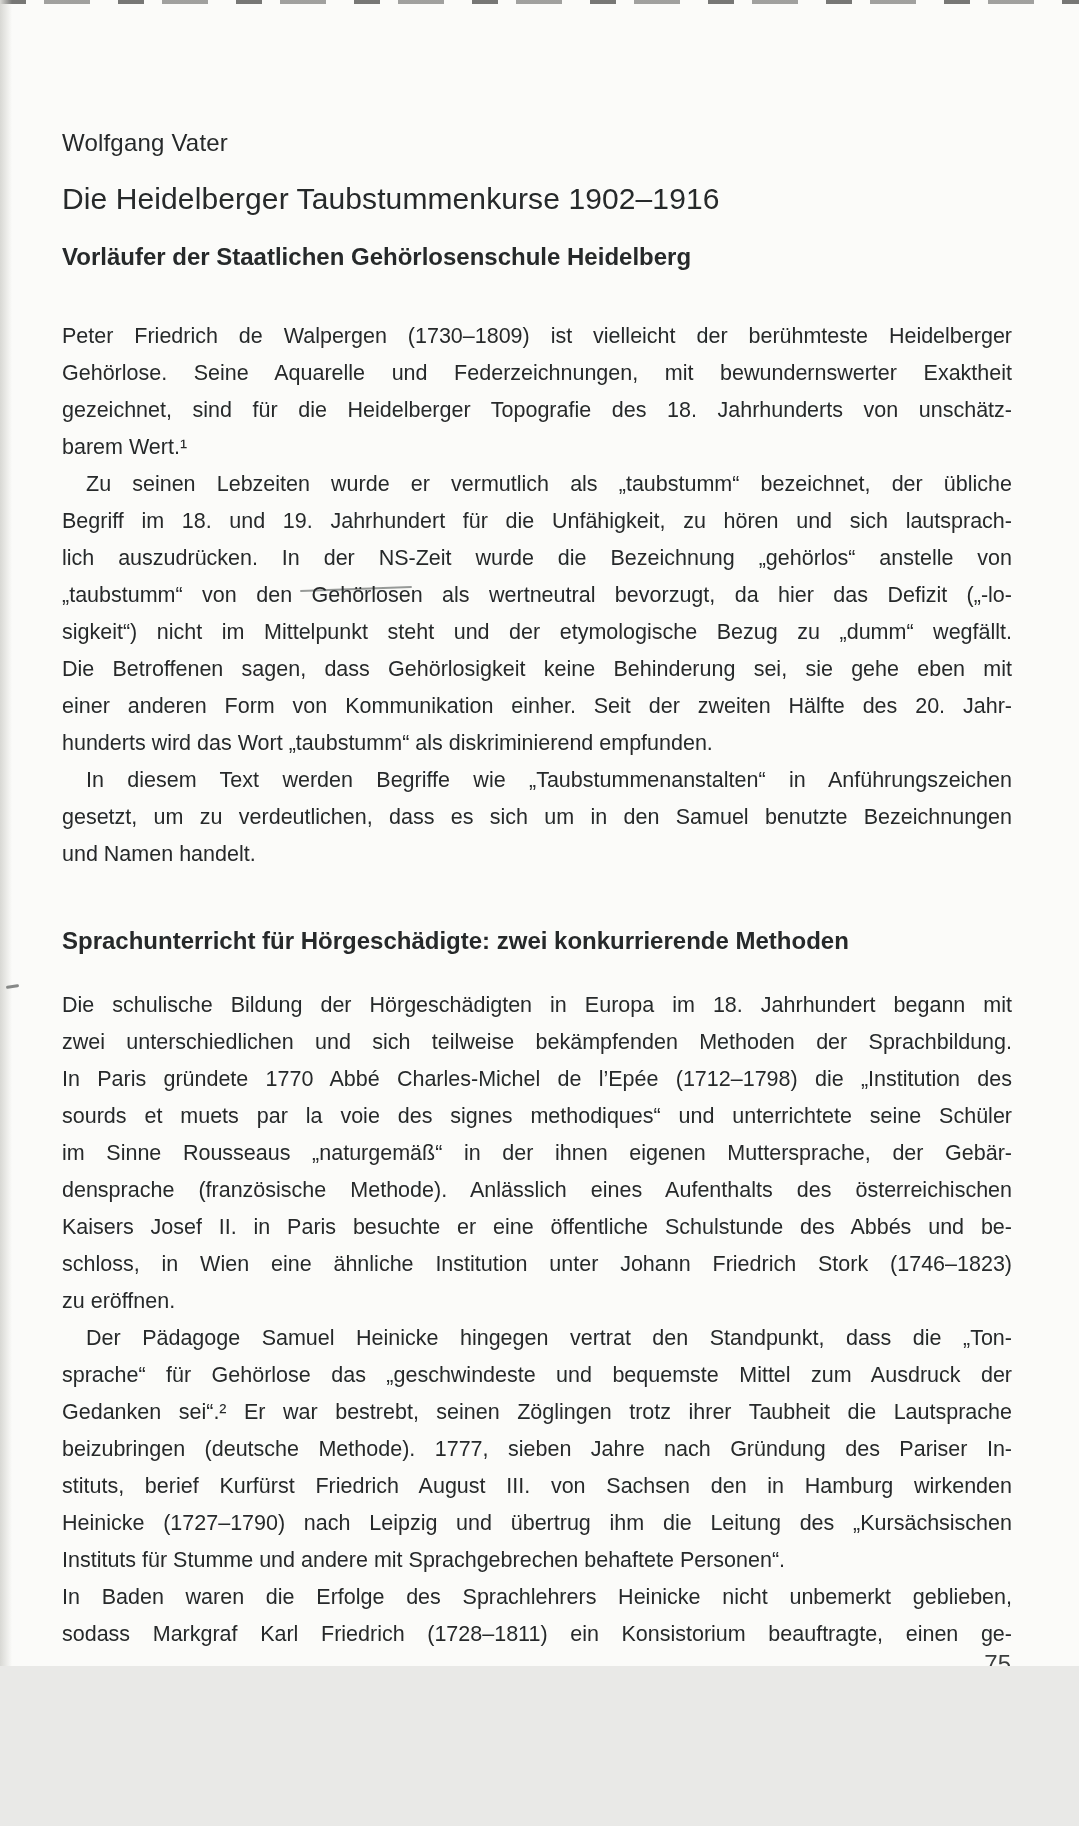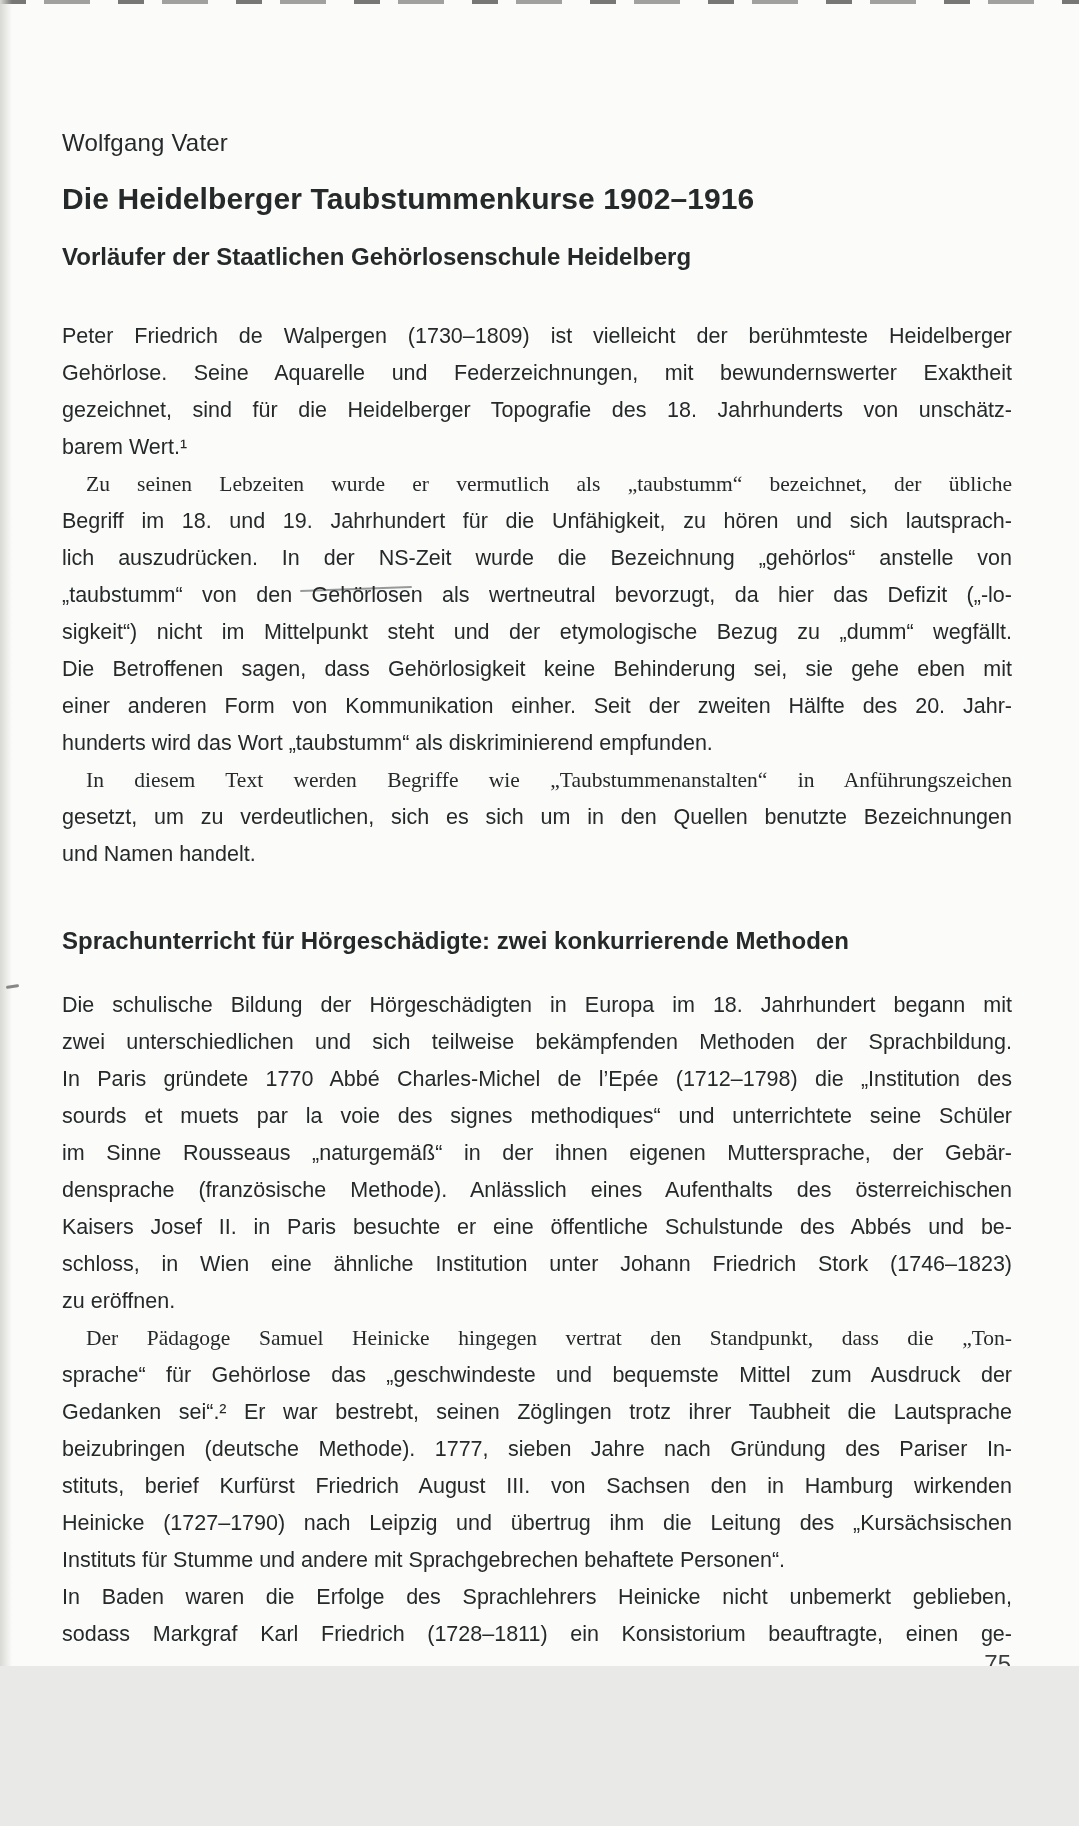--- a/index.html
+++ b/index.html
@@ -43,41 +43,41 @@
     position:absolute;
     left:62px;top:0;
     width:950px;
     padding-top:128px;
   }
   .author{
     font-size:24px;line-height:30px;font-weight:400;
     margin:0 0 22px 0;letter-spacing:.2px;
   }
   .title{
-    font-size:30px;line-height:38px;font-weight:700;
+    font-size:30px;line-height:38px;font-weight:400;
     margin:0 0 24px 0;letter-spacing:.1px;
   }
   .subtitle{
     font-size:24px;line-height:30px;font-weight:700;
     margin:0 0 46px 0;
   }
   .section-heading{
     font-size:24px;line-height:32px;font-weight:700;
     margin:52px 0 30px 0;
   }
   .para{margin:0;}
   .line{
     font-size:21.5px;
     line-height:37px;
     white-space:nowrap;
     text-align:justify;
     text-align-last:justify;
   }
   .line.last{text-align-last:left;}
-  .line.indent{padding-left:24px;font-family:Liberation Serif, serif;}
+  .line.indent{padding-left:24px;}
   .page-number{
     position:absolute;
     top:1650px;right:68px;
     font-size:24px;line-height:28px;
     color:#3a3d3d;
   }
 </style>
 </head>
 <body>
 
@@ -103,21 +103,21 @@
           <div class="line">Begriff im 18. und 19. Jahrhundert für die Unfähigkeit, zu hören und sich lautsprach-</div>
           <div class="line">lich auszudrücken. In der NS-Zeit wurde die Bezeichnung „gehörlos“ anstelle von</div>
           <div class="line">„taubstumm“ von den Gehörlosen als wertneutral bevorzugt, da hier das Defizit („-lo-</div>
           <div class="line">sigkeit“) nicht im Mittelpunkt steht und der etymologische Bezug zu „dumm“ wegfällt.</div>
           <div class="line">Die Betroffenen sagen, dass Gehörlosigkeit keine Behinderung sei, sie gehe eben mit</div>
           <div class="line">einer anderen Form von Kommunikation einher. Seit der zweiten Hälfte des 20. Jahr-</div>
           <div class="line last">hunderts wird das Wort „taubstumm“ als diskriminierend empfunden.</div>
         </div>
         <div class="para">
           <div class="line indent">In diesem Text werden Begriffe wie „Taubstummenanstalten“ in Anführungszeichen</div>
-          <div class="line">gesetzt, um zu verdeutlichen, sich es sich um in den Quellen benutzte Bezeichnungen</div>
+          <div class="line">gesetzt, um zu verdeutlichen, dass es sich um in den Samuel benutzte Bezeichnungen</div>
           <div class="line last">und Namen handelt.</div>
         </div>
         <h3 class="section-heading">Sprachunterricht für Hörgeschädigte: zwei konkurrierende Methoden</h3>
         <div class="para">
           <div class="line">Die schulische Bildung der Hörgeschädigten in Europa im 18. Jahrhundert begann mit</div>
           <div class="line">zwei unterschiedlichen und sich teilweise bekämpfenden Methoden der Sprachbildung.</div>
           <div class="line">In Paris gründete 1770 Abbé Charles-Michel de l’Epée (1712–1798) die „Institution des</div>
           <div class="line">sourds et muets par la voie des signes methodiques“ und unterrichtete seine Schüler</div>
           <div class="line">im Sinne Rousseaus „naturgemäß“ in der ihnen eigenen Muttersprache, der Gebär-</div>
           <div class="line">densprache (französische Methode). Anlässlich eines Aufenthalts des österreichischen</div>

